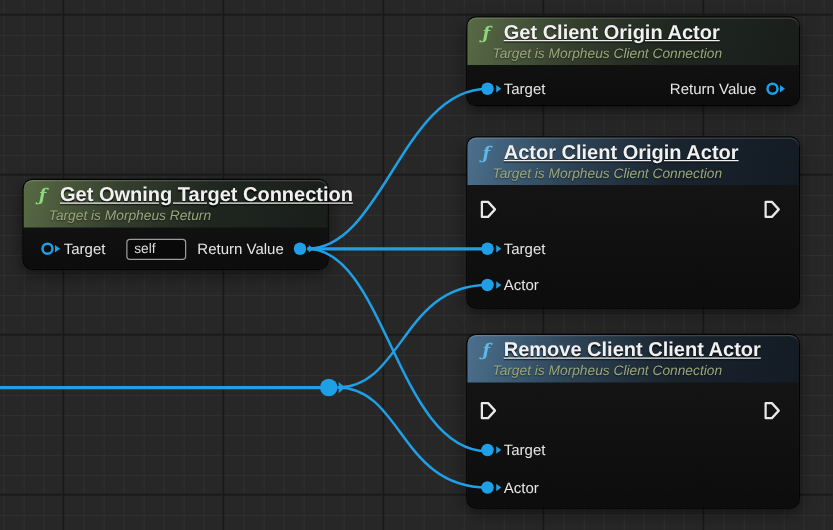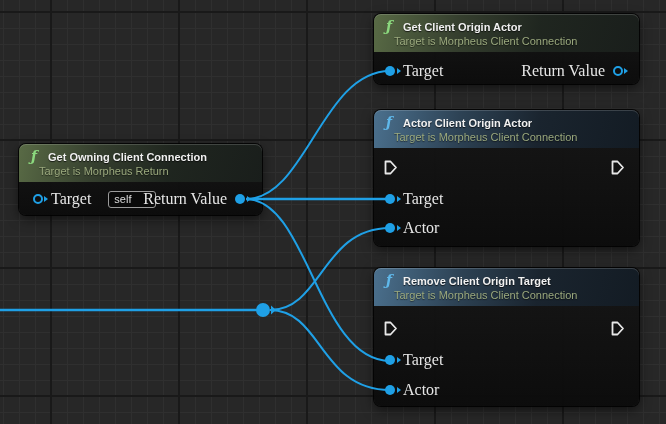--- a/index.html
+++ b/index.html
@@ -25,24 +25,24 @@
     height:38px;border-radius:7px 7px 0 0;position:relative;
     box-shadow:inset 0 1px 0 rgba(255,255,255,.16);
     padding:4px 8px 0 12px;box-sizing:border-box;
   }
   .hdr.green{background:linear-gradient(100deg,rgba(90,108,70,.98) 0%,rgba(54,64,47,.96) 32%,rgba(32,39,32,.93) 62%,rgba(26,31,28,.92) 100%);}
   .hdr.blue{background:linear-gradient(100deg,rgba(76,114,144,.98) 0%,rgba(46,68,87,.96) 32%,rgba(26,37,48,.93) 62%,rgba(19,28,37,.92) 100%);}
   .titlerow{display:flex;align-items:baseline;}
   .fnicon{font-family:"DejaVu Serif","Liberation Serif",serif;font-style:italic;font-weight:bold;font-size:14px;width:17px;flex:0 0 17px;}
   .green .fnicon{color:#8bd87e;}
   .blue .fnicon{color:#5fb8ea;}
-  .title{font-size:11px;font-weight:bold;color:#f1f1f1;text-shadow:0 1px 1px rgba(0,0,0,.7);white-space:nowrap;}
-  .subtitle{font-size:11px;color:#9aa87d;margin:1px 0 0 8px;white-space:nowrap;text-shadow:0 1px 1px rgba(0,0,0,.5);}
+  .title{font-size:16px;font-weight:bold;color:#f1f1f1;text-shadow:0 1px 1px rgba(0,0,0,.7);white-space:nowrap;text-decoration:underline;}
+  .subtitle{font-size:11px;font-style:italic;color:#9aa87d;margin:1px 0 0 8px;white-space:nowrap;text-shadow:0 1px 1px rgba(0,0,0,.5);}
   .row{position:absolute;left:0;right:0;height:20px;display:flex;align-items:center;}
-  .pinlbl{font-size:16px;color:#e6e6e6;margin-left:8px;white-space:nowrap;font-family:Liberation Serif, serif;}
+  .pinlbl{font-size:12px;color:#e6e6e6;margin-left:8px;white-space:nowrap;}
   .pinlbl.out{margin-left:0;margin-right:8px;}
   .pdata{width:10px;height:10px;border-radius:50%;background:#1fa0e6;position:relative;flex:0 0 auto;}
   .pdata.hollow{width:6px;height:6px;background:transparent;border:2px solid #1fa0e6;}
   .pdata::after{content:"";position:absolute;right:-6px;top:50%;margin-top:-3.5px;border-left:4px solid #1fa0e6;border-top:3.5px solid transparent;border-bottom:3.5px solid transparent;}
   .pdata.hollow::after{right:-7px;}
   .ml{margin-left:11px;} .mlg{margin-left:14px;}
   .out-row{justify-content:flex-end;}
   .pexec{flex:0 0 auto;width:14px;height:15px;}
   .selfbox{width:36px;height:15px;margin-left:17px;background:rgba(0,0,0,.35);border:1px solid #9b9b9b;border-radius:3px;color:#dcdcdc;font-size:11px;font-family:"Liberation Sans","DejaVu Sans",sans-serif;padding:0 5px;outline:none;}
   svg.wires{position:absolute;left:0;top:0;z-index:2;pointer-events:none;}
@@ -105,40 +105,40 @@
   <div class="row" style="top:108px;">
     <span class="pdata ml"></span>
     <span class="pinlbl">Actor</span>
   </div>
 </div>
 
 <div class="node" style="left:19px;top:144px;width:243px;height:71px;">
   <div class="hdr green">
     <div class="titlerow">
       <span class="fnicon">ƒ</span>
-      <span class="title">Get Owning Client Connection</span>
+      <span class="title">Get Owning Target Connection</span>
     </div>
     <div class="subtitle">Target is Morpheus Return</div>
   </div>
   <div class="row" style="top:45px;">
     <span class="pdata hollow mlg"></span>
     <span class="pinlbl">Target</span>
     <input class="selfbox" type="text" value="self" style="">
   </div>
   <div class="row out-row" style="top:45px;">
     <span class="pinlbl out">Return Value</span>
     <span class="pdata" style="margin-right:17px;"></span>
   </div>
 </div>
 
 <div class="node" style="left:374px;top:268px;width:265px;height:138px;">
   <div class="hdr blue">
     <div class="titlerow">
       <span class="fnicon">ƒ</span>
-      <span class="title">Remove Client Origin Target</span>
+      <span class="title">Remove Client Client Actor</span>
     </div>
     <div class="subtitle">Target is Morpheus Client Connection</div>
   </div>
   <div class="row" style="top:50px;">
     <svg class="pexec" style="margin-left:10px;" viewBox="0 0 14 15">
       <path d="M1.5,1.5 h5 l5.5,6 l-5.5,6 h-5 z" fill="none" stroke="#e8e8e8" stroke-width="1.8" stroke-linejoin="round"></path>
     </svg>
   </div>
   <div class="row out-row" style="top:50px;">
     <svg class="pexec" style="margin-right:14px;" viewBox="0 0 14 15">

